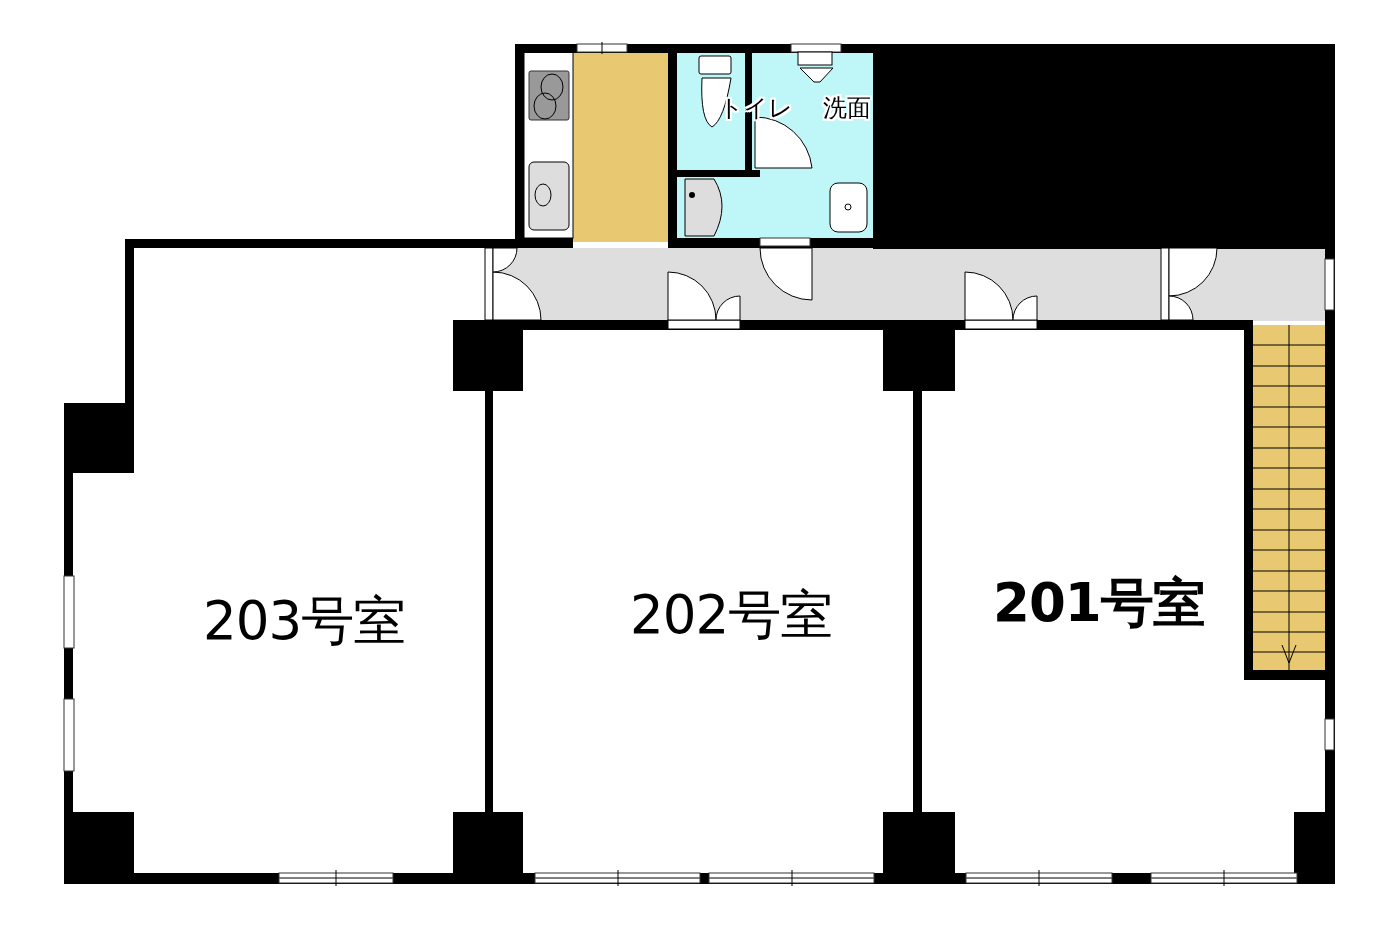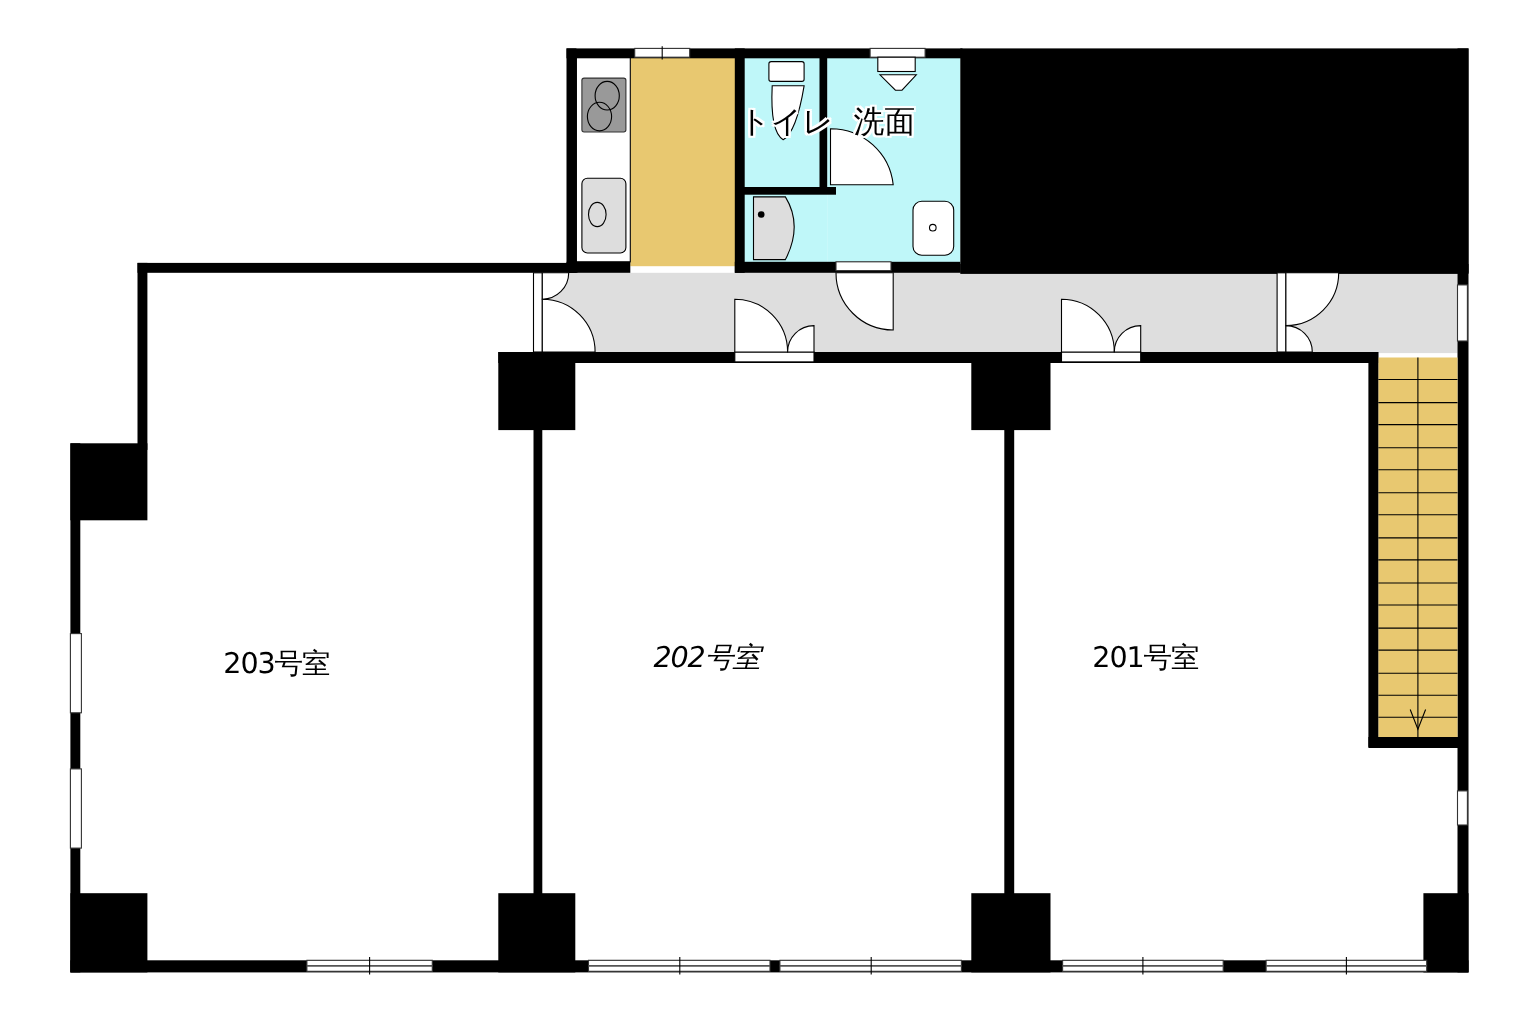--- a/index.html
+++ b/index.html
@@ -1,20 +1,20 @@
 <!DOCTYPE html>
 <html><head>
 <meta charset="utf-8">
 <style>
   html, body { margin: 0; padding: 0; background: #ffffff; }
   body { width: 1400px; height: 928px; position: relative; overflow: hidden; font-family: "DejaVu Sans", sans-serif; }
   svg { position: absolute; left: 0; top: 0; }
   .label { position: absolute; color: #000; white-space: nowrap; font-family: "DejaVu Sans", sans-serif; }
-  .room-label { font-size: 26px; letter-spacing: -1px; }
-  .small-label { font-size: 28px; }
+  .room-label { font-size: 53px; letter-spacing: -1px; }
+  .small-label { font-size: 24px; margin-left: 47px; }
   .outline-label { text-shadow: -2px 0 #fff, 2px 0 #fff, 0 -2px #fff, 0 2px #fff, -2px -2px #fff, 2px 2px #fff, -2px 2px #fff, 2px -2px #fff; }
 </style>
 </head>
 <body>
 
 <svg width="1400" height="928" viewBox="0 0 1400 928" xmlns="http://www.w3.org/2000/svg">
 
   <rect x="485" y="248" width="840" height="73" fill="#DEDEDE"></rect>
 
   <rect x="573" y="52" width="96" height="190" fill="#E8C870"></rect>
@@ -146,16 +146,16 @@
   <rect x="965" y="320" width="72" height="9" fill="#fff" stroke="#000"></rect>
   <path d="M965 320 L965 272 A48 48 0 0 1 1013 320 Z" fill="#fff" stroke="#000"></path>
   <path d="M1013 320 A24 24 0 0 1 1037 296 L1037 320 Z" fill="#fff" stroke="#000"></path>
 
   <rect x="1161" y="248" width="8" height="72" fill="#fff" stroke="#000"></rect>
   <path d="M1169 296 L1169 248 L1217 248 A48 48 0 0 1 1169 296 Z" fill="#fff" stroke="#000"></path>
   <path d="M1169 296 A24 24 0 0 1 1193 320 L1169 320 Z" fill="#fff" stroke="#000"></path>
 </svg>
 
 <div class="label room-label" style="left:203px; top:586px;">203号室</div>
-<div class="label room-label" style="left:594px; top:580px;font-style:italic;">202号室</div>
-<div class="label room-label" style="left:993px; top:580px;">201号室</div>
+<div class="label room-label" style="left:630px; top:580px;">202号室</div>
+<div class="label room-label" style="left:993px; top:568px;font-weight:bold;">201号室</div>
 <div class="label small-label outline-label" style="left:672px; top:92px;">トイレ</div>
 <div class="label small-label outline-label" style="left:776px; top:92px;">洗面</div>
 
 </body></html>

